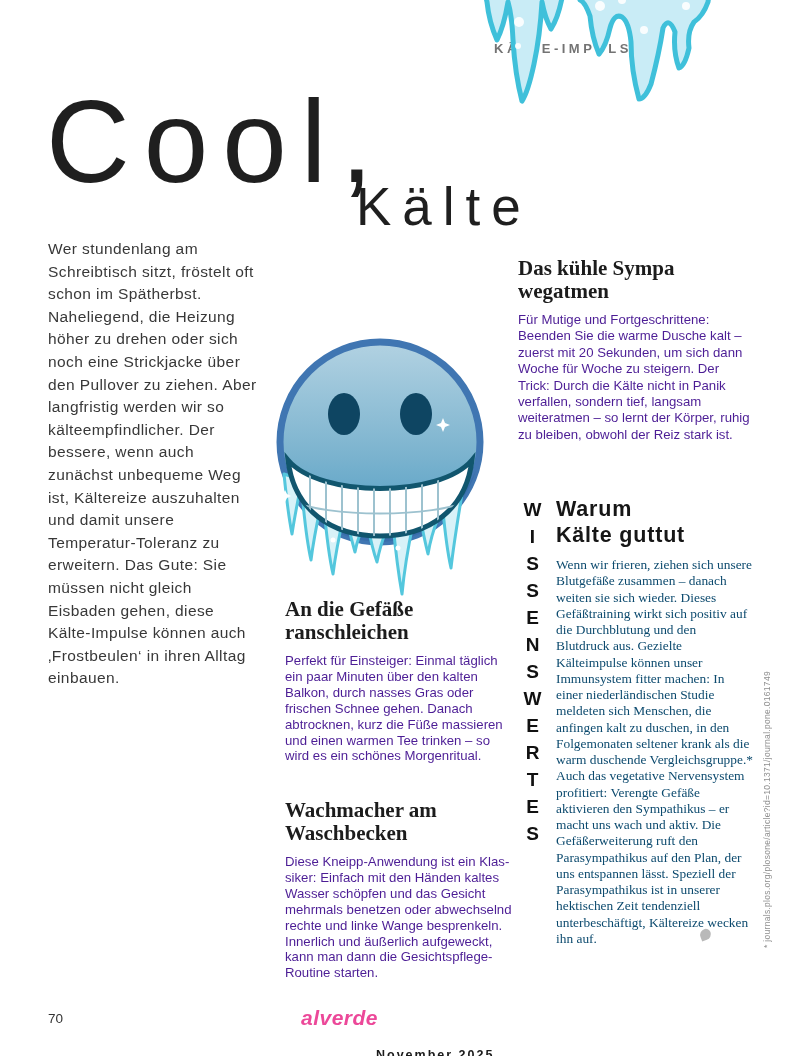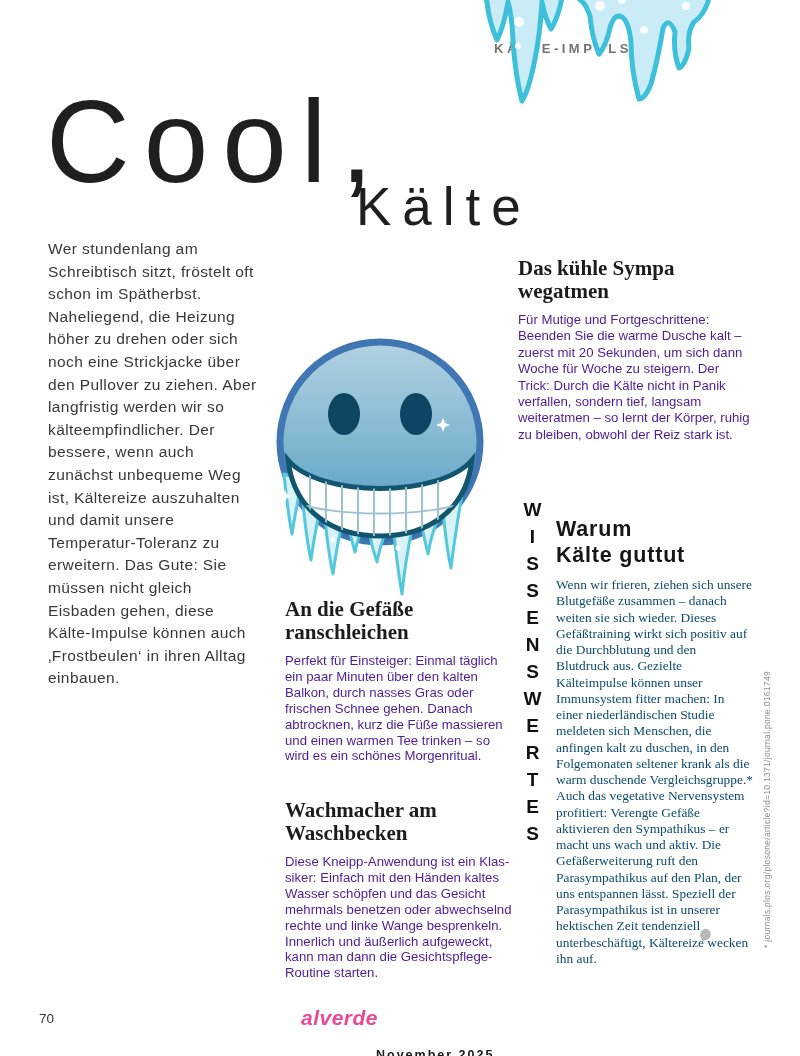--- a/index.html
+++ b/index.html
@@ -39,40 +39,40 @@
   }
   .sec-ran  { left:285px; top:598px; width:230px; }
   .sec-wach { left:285px; top:799px; width:234px; }
   .sec-nass { left:518px; top:257px; width:234px; }
   .sec-nass .sec-body { line-height:16.4px; }
   .wissens-vertical {
     position:absolute; left:521px; top:499px; height:330px; width:30px;
     writing-mode:vertical-lr; text-orientation:upright;
     font-size:19px; font-weight:700; letter-spacing:6px; color:#111;
   }
-  .wissens { position:absolute; left:556px; top:516px; width:197px; }
+  .wissens { position:absolute; left:556px; top:496px; width:197px; }
   .wissens-title {
     font-size:21.5px; line-height:26px; font-weight:700; letter-spacing:0.8px;
     color:#161616; white-space:pre-line;
   }
   .wissens-body {
     margin-top:9px; font-family:"Liberation Serif", serif;
     font-size:13.4px; line-height:16.25px; color:#0c4a6e;
     hyphens:manual; -webkit-hyphens:manual;
   }
   .endmark {
     position:absolute; left:700px; top:929px; width:11px; height:11px;
     background:#b9b9b9; border-radius:55% 45% 55% 0; transform:rotate(-20deg);
   }
   .footnote {
     position:absolute; left:762px; top:648px; height:300px;
     writing-mode:vertical-rl; transform:rotate(180deg);
     font-size:8.5px; letter-spacing:0.3px; color:#8f8f8f;
   }
-  .page-num { position:absolute; left:39px; top:1011px; font-size:13.5px; color:#333; }
+  .page-num { position:absolute; left:48px; top:1011px; font-size:13.5px; color:#333; }
   .logo {
     position:absolute; left:301px; top:1006px;
     font-size:21px; font-weight:700; font-style:italic; letter-spacing:0.5px; color:#ec4899;
   }
   .issue {
     position:absolute; left:376px; top:1048px;
     font-size:12.5px; font-weight:700; letter-spacing:2px; color:#1a1a1a;
   }
 </style>
 </head>

